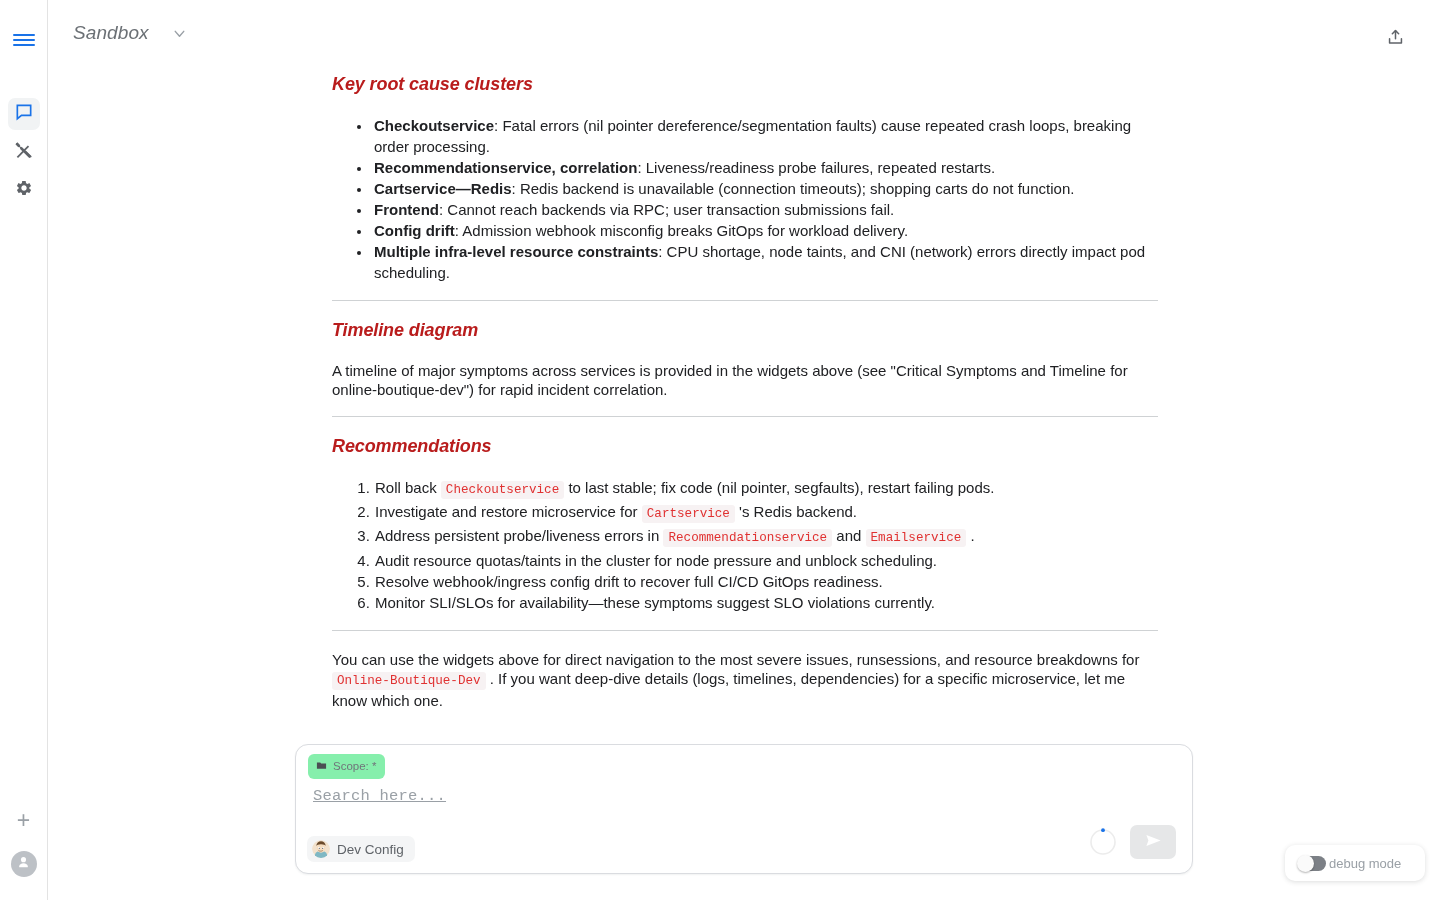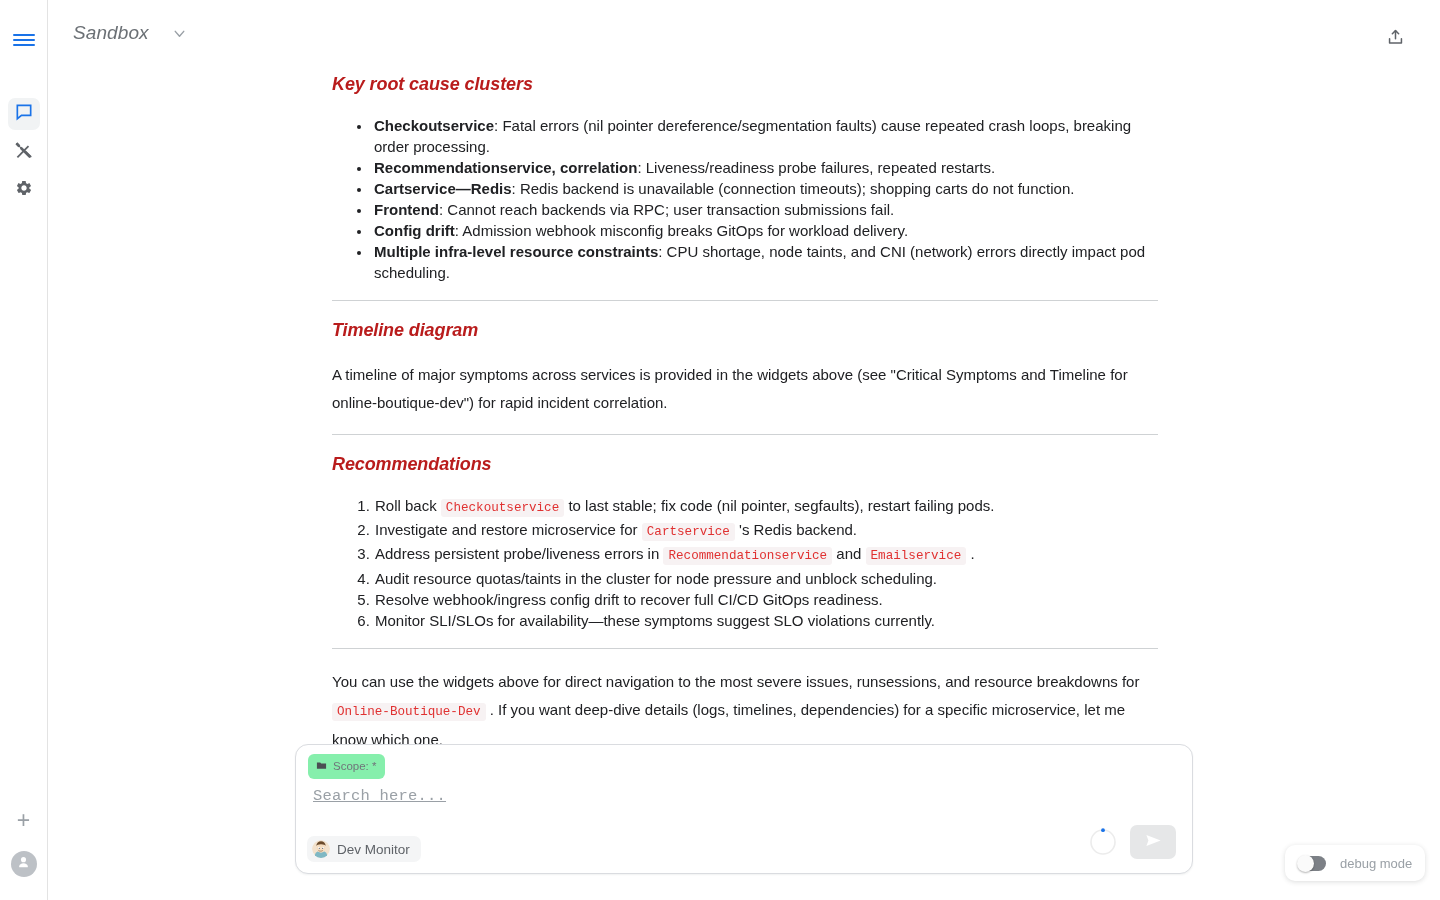--- a/index.html
+++ b/index.html
@@ -75,21 +75,21 @@
     font-size: 15px; line-height: 21px; margin-bottom: 0px; color:#202124;
     padding-left: 2px;
   }
   ul.bullets li::marker { font-size: 13px; }
   ol.recs { margin: 0; padding-left: 42px; }
   ol.recs li {
     font-size: 15px; line-height: 21.2px; color:#202124; padding-left:1px;
   }
   b { font-weight: 700; }
   p.body {
-    font-size: 15px; line-height: 28px; margin: 0; color:#202124;
+    font-size: 15px; line-height: 19px; margin: 0; color:#202124;
   }
   hr.rule {
     border: none; border-top: 1px solid #cfd2d4;
     margin: 17px 0 19px 0; width: 826px;
   }
   code.inl {
     font-family: "Liberation Mono", monospace;
     font-size: 12.6px;
     color: #e03131;
     background: #f7f2f3;
@@ -137,21 +137,21 @@
     width: 46px; height: 34px; border-radius: 7px;
     background:#e6e7e8;
     display:flex; align-items:center; justify-content:center; cursor:pointer;
   }
 
   
   .debug-box {
     position:absolute; left: 1285px; top: 845px;
     width: 140px; height: 36px; border-radius: 10px;
     background:#ffffff; box-shadow: 0 1px 5px rgba(60,64,67,0.18);
-    display:flex; align-items:center; padding-left: 13px; gap: 14px;
+    display:flex; align-items:center; padding-left: 13px; gap: 3px;
   }
   .switch {
     width: 28px; height: 15px; border-radius: 8px; background:#7c8086;
     position:relative; cursor:pointer; flex:none;
   }
   .switch .knob {
     position:absolute; left:-1px; top:-1px;
     width:17px;height:17px;border-radius:50%;
     background:#fafafa; box-shadow: 0 1px 2px rgba(0,0,0,0.3);
   }
@@ -293,21 +293,21 @@
           <path d="M6 29c1.5-5 6-7.5 12-7.5S28.5 24 30 29v7H6z" fill="#7fb8c4"></path>
           <ellipse cx="18" cy="16" rx="8.5" ry="9.5" fill="#f6ddc0"></ellipse>
           <path d="M8.5 12c.5-6 4.5-9.5 9.5-9.5S27 6 27.5 12c-1.5-2-4-3.5-9.5-3.5S10 10 8.5 12z" fill="#6b4a2a"></path>
           <ellipse cx="14.3" cy="16.2" rx="2.2" ry="2.4" fill="#fff"></ellipse>
           <ellipse cx="21.7" cy="16.2" rx="2.2" ry="2.4" fill="#fff"></ellipse>
           <circle cx="14.6" cy="16.5" r="1.1" fill="#2b2b2b"></circle>
           <circle cx="21.4" cy="16.5" r="1.1" fill="#2b2b2b"></circle>
           <path d="M13.5 21.5c1.5 1.2 6 1.2 7.5 0" stroke="#8a6240" stroke-width="1.3" fill="none" stroke-linecap="round"></path>
         </svg>
       </span>
-      <span class="nm">Dev Monitor</span>
+      <span class="nm">Dev Config</span>
     </div>
 
     <div class="spinner">
       <svg width="30" height="30" viewBox="0 0 30 30">
         <circle cx="15" cy="15" r="12" fill="none" stroke="#ececec" stroke-width="1.6"></circle>
         <circle cx="15" cy="3.2" r="1.9" fill="#1a73e8"></circle>
       </svg>
     </div>
 
     <div class="send-btn">

